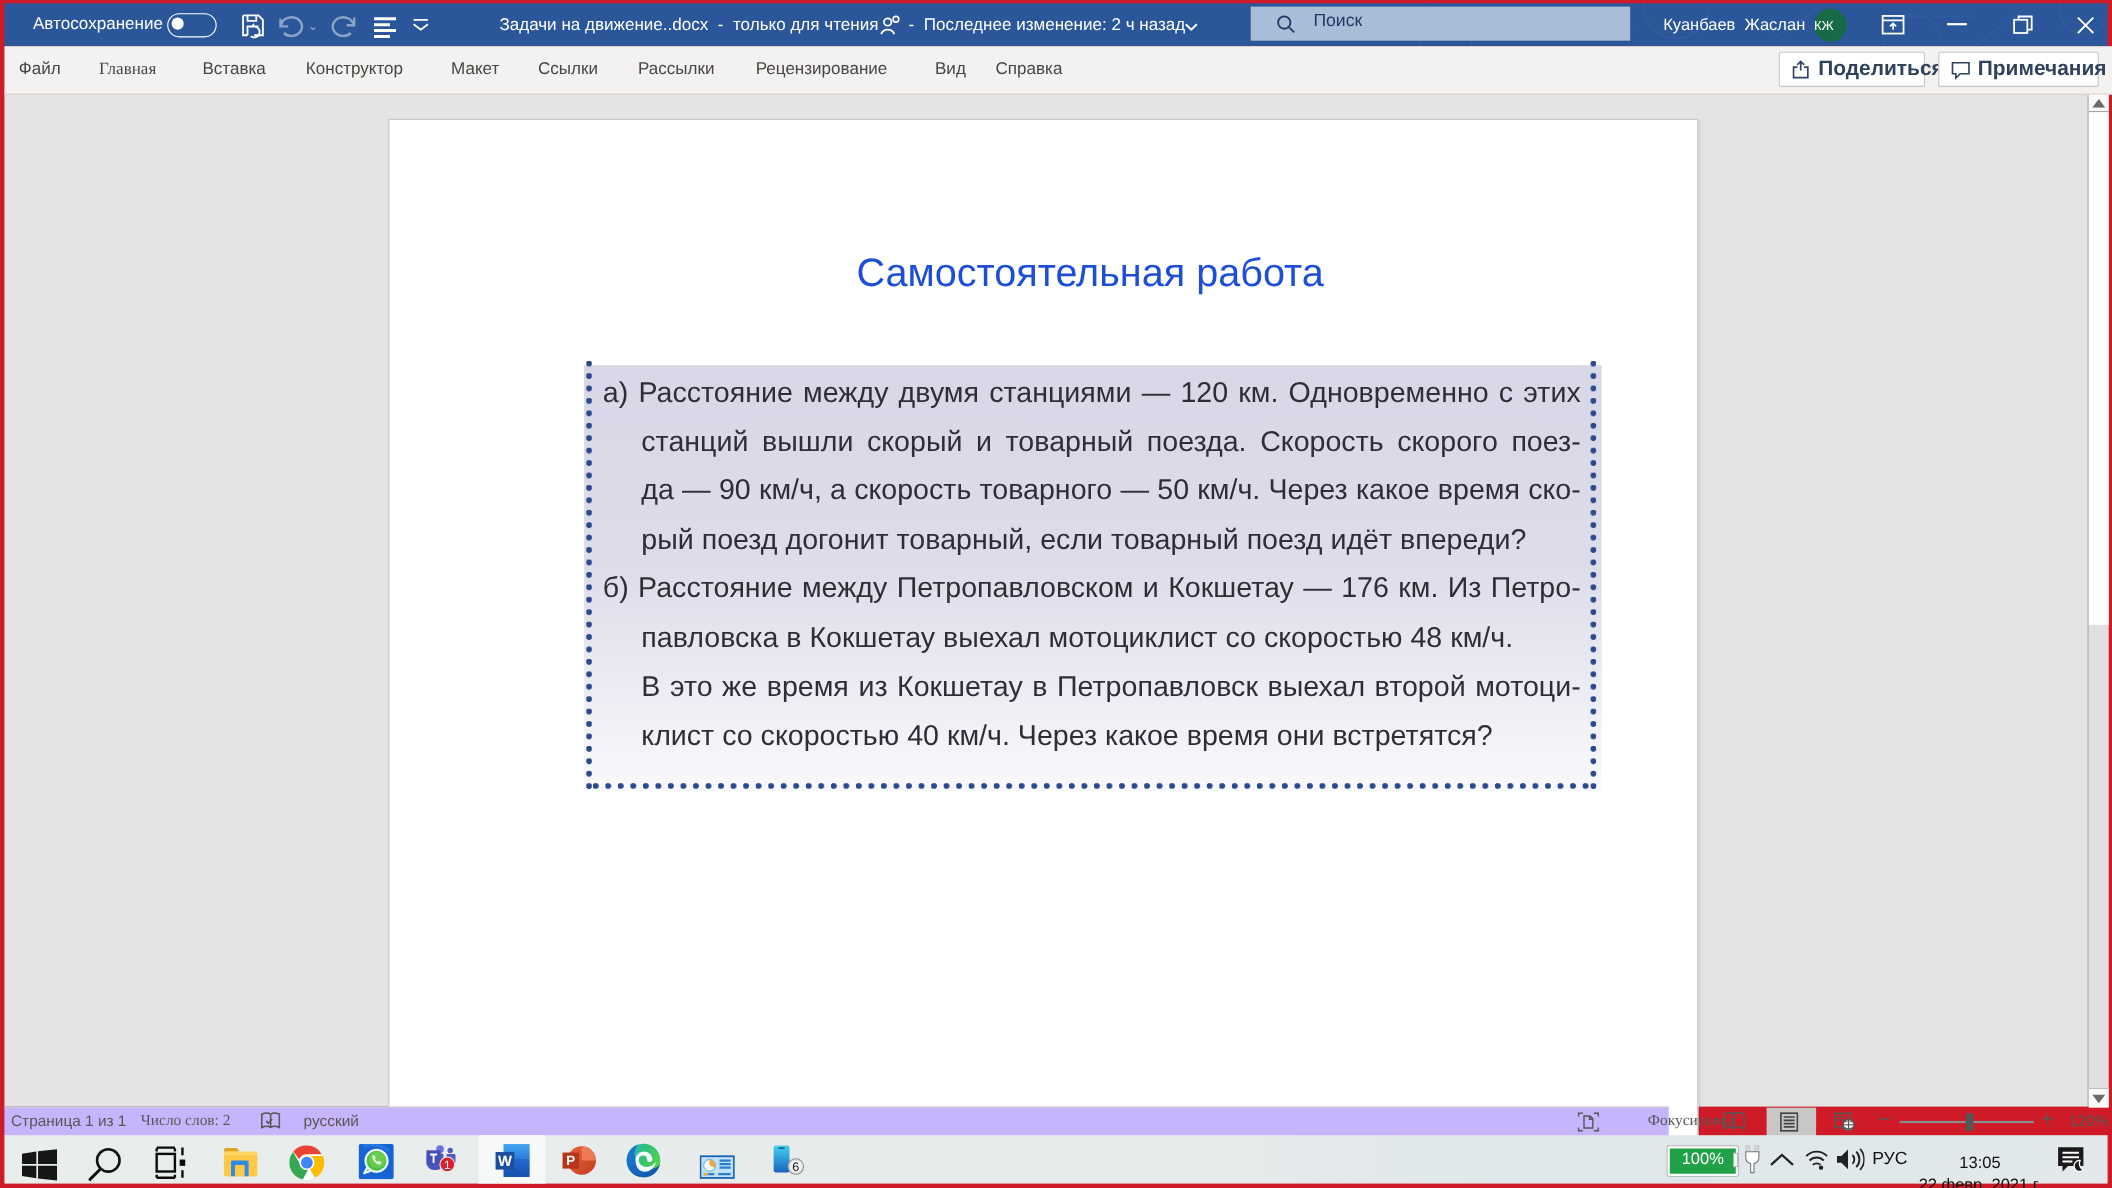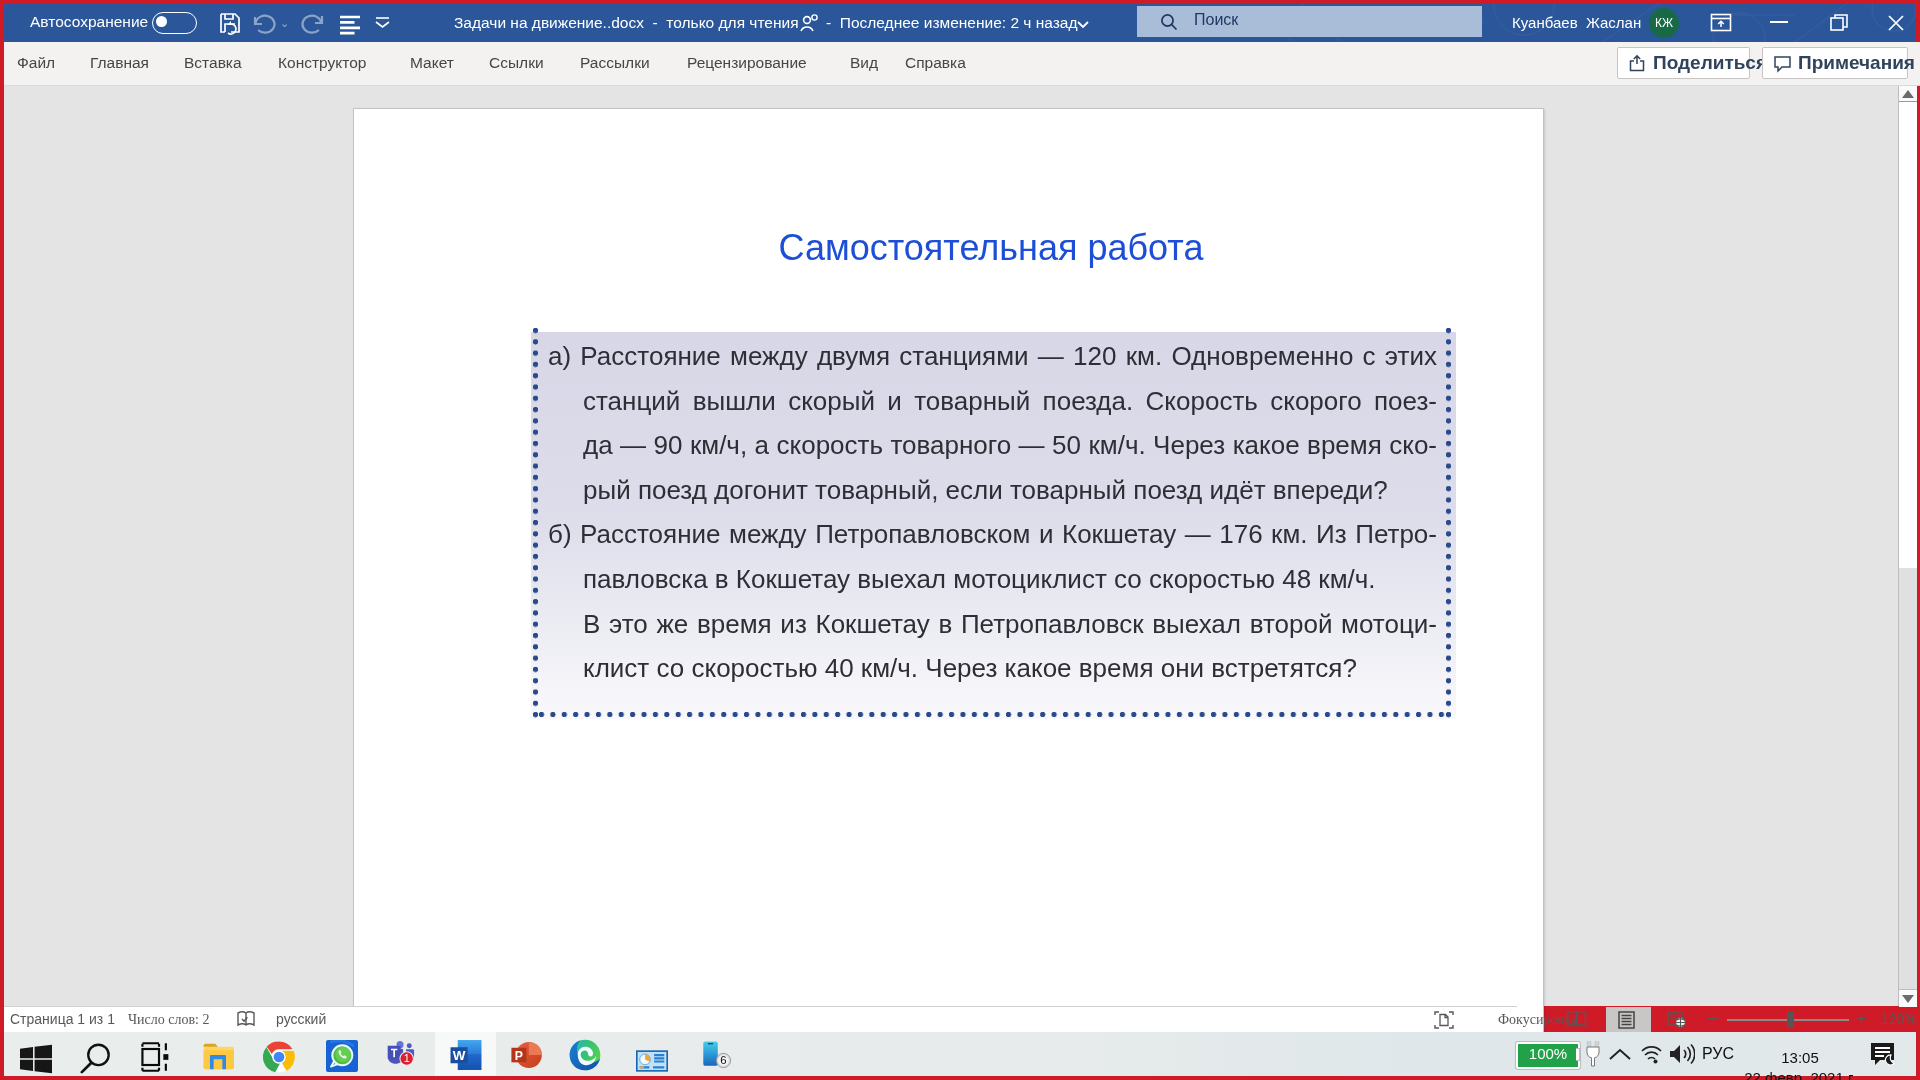--- a/index.html
+++ b/index.html
@@ -29,21 +29,21 @@
   
   .vdots{position:absolute;top:-4px;width:5px;height:391px;
      background-image:radial-gradient(circle at 2.5px 2.5px,#2a4a8c 2.4px,rgba(42,74,140,0) 3px);
      background-size:5px 11.3px;background-repeat:repeat-y;}
   #hdots{position:absolute;left:8px;top:380px;width:912px;height:5px;
      background-image:radial-gradient(circle at 2.5px 2.5px,#2a4a8c 2.4px,rgba(42,74,140,0) 3px);
      background-size:11.4px 5px;background-repeat:repeat-x;}
   
   #sbar{left:1898px;top:86px;width:18px;height:920px;background:#e0e0e0;border-left:1px solid #bdbdbd;}
   
-  #statusbar{left:4px;top:1006px;width:1513px;height:26px;background:#ffffff;border-top:1px solid #d3d1d0;
+  #statusbar{left:4px;top:1006px;width:1513px;height:26px;background:#c4b5fd;border-top:1px solid #d3d1d0;
              font-size:14px;color:#585856;}
   #statusbar .it{position:absolute;top:0;height:25px;line-height:25px;white-space:nowrap;}
   
   #taskbar{left:4px;top:1032px;width:1912px;height:44px;
            background:linear-gradient(90deg,#e9edec 0%,#e7ebeb 55%,#dfe7ea 75%,#e3e9ea 100%);}
   .tkic{position:absolute;top:6px;width:32px;height:32px;}
   #traytxt{position:absolute;top:0;height:44px;color:#111;}
 </style>
 </head>
 <body>
@@ -103,40 +103,40 @@
   <div style="position:absolute;left:1133px;top:3px;width:345px;height:31px;background:#a9bdd8;">
     <svg style="position:absolute;left:23px;top:7px;" width="18" height="18" viewBox="0 0 18 18">
       <circle cx="7.5" cy="7.5" r="5.6" fill="none" stroke="#1f3864" stroke-width="1.7"></circle>
       <path d="M11.7 11.7 L16.5 16.5" stroke="#1f3864" stroke-width="1.7"></path>
     </svg>
     <div style="position:absolute;left:57px;top:5px;font-size:16px;color:#1f3864;">Поиск</div>
   </div>
 
   <div class="txt" style="left:1508px;top:11px;font-size:15px;">Куанбаев&nbsp; Жаслан</div>
   <div style="position:absolute;left:1645px;top:5px;width:30px;height:30px;border-radius:50%;background:#186a47;
-       text-align:center;line-height:30px;font-size:12px;color:#fff;">КЖ</div>
+       text-align:left;line-height:30px;font-size:12px;color:#fff;">КЖ</div>
 
   <svg style="position:absolute;left:1706px;top:9px;" width="22" height="22" viewBox="0 0 22 22">
     <rect x="1.5" y="2.5" width="19" height="16" fill="none" stroke="#fff" stroke-width="1.6"></rect>
     <path d="M1.5 6.5 h19" stroke="#fff" stroke-width="1.6"></path>
     <path d="M11 15 v-5 M8.2 12 l2.8 -2.8 l2.8 2.8" fill="none" stroke="#fff" stroke-width="1.5"></path>
   </svg>
 
   <div style="position:absolute;left:1766px;top:18px;width:18px;height:2px;background:#fff;"></div>
   <svg style="position:absolute;left:1825px;top:10px;" width="20" height="20" viewBox="0 0 20 20">
     <rect x="2" y="5" width="12" height="12" fill="none" stroke="#fff" stroke-width="1.6"></rect>
     <path d="M6 5 v-3 h12 v12 h-4" fill="none" stroke="#fff" stroke-width="1.6"></path>
   </svg>
   <svg style="position:absolute;left:1883px;top:11px;" width="18" height="18" viewBox="0 0 18 18">
     <path d="M2 2 L16 16 M16 2 L2 16" stroke="#fff" stroke-width="1.7"></path>
   </svg>
 </div>
 <div class="abs" id="ribbon">
   <div class="tab" style="left:13px;">Файл</div>
-  <div class="tab" style="left:86px;">Главная</div>
+  <div class="tab" style="left:86px;font-family:Liberation Serif, serif;">Главная</div>
   <div class="tab" style="left:180px;">Вставка</div>
   <div class="tab" style="left:274px;">Конструктор</div>
   <div class="tab" style="left:406px;">Макет</div>
   <div class="tab" style="left:485px;">Ссылки</div>
   <div class="tab" style="left:576px;">Рассылки</div>
   <div class="tab" style="left:683px;">Рецензирование</div>
   <div class="tab" style="left:846px;">Вид</div>
   <div class="tab" style="left:901px;">Справка</div>
   <div class="rbtn" style="left:1613px;width:131px;">
     <svg style="position:absolute;left:10px;top:6px;" width="19" height="19" viewBox="0 0 19 19">

